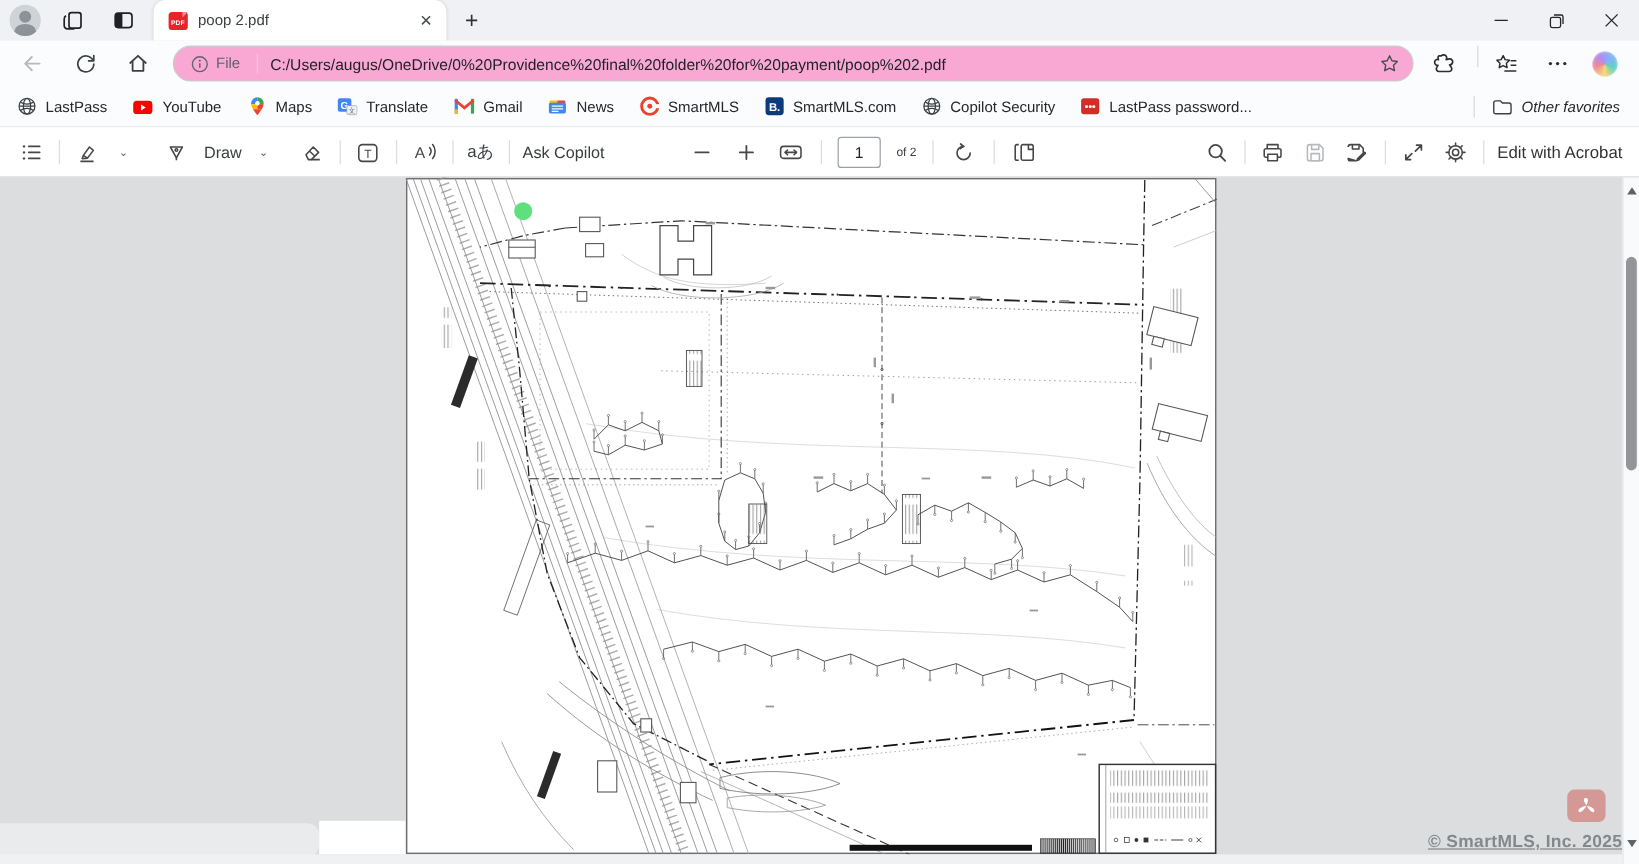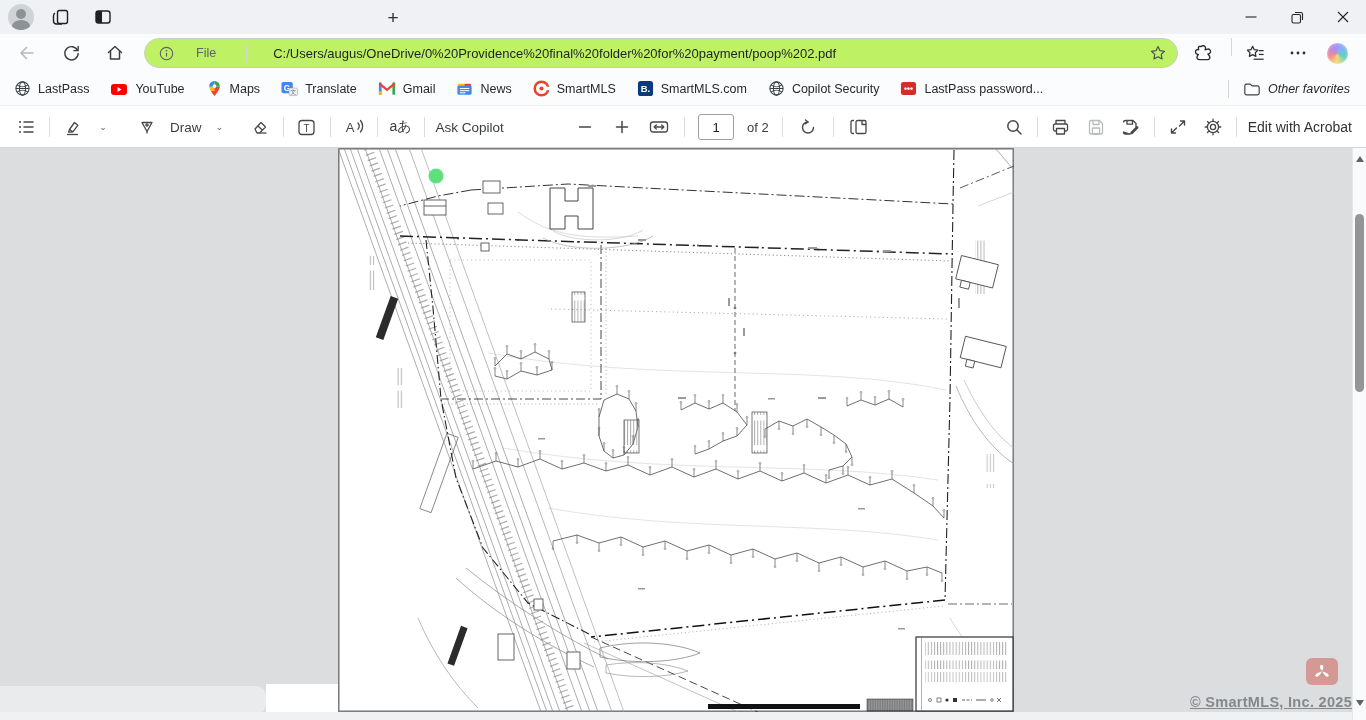--- a/index.html
+++ b/index.html
@@ -20,22 +20,22 @@
   .tab-title { flex:1; font-size:12.5px; color:#3c3f43; margin-left:8px; white-space:nowrap; overflow:hidden; }
   .tab-close { width:18px; height:18px; display:flex; align-items:center; justify-content:center;
                font-size:13px; color:#4a4d51; border-radius:4px; }
   .newtab { position:absolute; left:380px; top:5px; width:26px; height:26px; display:flex; align-items:center;
             justify-content:center; font-size:19px; font-weight:300; color:#2f3134; border-radius:4px; }
   .wctl { position:absolute; top:0; width:46px; height:34px; display:flex; align-items:center; justify-content:center; }
 
   
   .navrow { position:absolute; left:0; top:34px; width:1366px; height:38px; background:#fbfcfd; }
   .nav-btn { position:absolute; top:4px; width:30px; height:30px; display:flex; align-items:center; justify-content:center; border-radius:6px; }
-  .urlpill { position:absolute; left:144px; top:4px; width:1034px; height:30px; background:#bef264;
-             border:1px solid #c9cccf; border-radius:15px; display:flex; align-items:center; padding:0 10px 0 14px;gap:16px; }
+  .urlpill { position:absolute; left:144px; top:4px; width:1034px; height:30px; background:#f9a8d4;
+             border:1px solid #c9cccf; border-radius:15px; display:flex; align-items:center; padding:0 10px 0 14px; }
   .scheme-label { font-size:12.5px; color:#5f6368; margin:0 4px 0 6px; }
   .pill-div { width:1px; height:16px; background:#d4d6d8; margin:0 10px; }
   .url-text { flex:1; font-size:13px; color:#1f2124; white-space:nowrap; overflow:hidden; }
   .nav-right { position:absolute; top:4px; height:30px; display:flex; align-items:center; }
   .vdiv { width:1px; height:18px; background:#d6d8da; }
   .copilot-dot { width:21px; height:21px; border-radius:50%;
       background:conic-gradient(from 40deg,#82b3f8,#5fd1c4,#f8d976,#ee8a95,#b18cf0,#82b3f8);
       box-shadow:inset 0 0 3px rgba(255,255,255,.6); }
 
   
@@ -48,21 +48,21 @@
   
   .pdfbar { position:absolute; left:0; top:105px; width:1366px; height:43px; background:#ffffff;
             border-top:1px solid #ececec; border-bottom:1px solid #d2d4d6; }
   .pb-group { position:absolute; top:0; height:42px; display:flex; align-items:center; gap:11px; }
   .tool { min-width:24px; height:30px; display:flex; align-items:center; justify-content:center; border-radius:4px; }
   .tool-label { font-size:13.5px; color:#3a3d40; }
   .tb-div { width:1px; height:20px; background:#dadcde; }
   .chev { font-size:9px; color:#5a5d60; }
   .page-input { width:36px; height:26px; border:1px solid #9aa0a5; border-radius:3px; text-align:center;
                 font-size:13px; color:#202124; font-family:"Liberation Sans",sans-serif; background:#fff; }
-  .of-label { font-size:13px; color:#3a3d40; }
+  .of-label { font-size:10px; color:#3a3d40; }
   .acro-label { font-size:14px; color:#333; }
 
   
   .viewer { position:absolute; left:0; top:148px; width:1366px; height:572px; background:#dbdddf; }
   .page { position:absolute; left:338px; top:0; width:676px; height:564px; background:#ffffff; }
   .page2-sliver { position:absolute; left:266px; top:536px; width:72px; height:28px; background:#ffffff; }
   .status-bubble { position:absolute; left:-8px; top:538px; width:274px; height:28px; background:#e9ebec;
                    border-radius:0 10px 10px 0; }
   .bottom-strip { position:absolute; left:0; top:564px; width:1352px; height:8px; background:#f0f1f2; }
   .watermark { position:absolute; right:14px; top:546px; font-size:14.5px; font-weight:700;
@@ -93,20 +93,29 @@
         <path d="M4 6.2 C2.8 6.8 2.5 7.6 2.5 9 v5 c0 2 1 3 3 3 h5.5"></path>
       </svg>
     </div>
     <div class="strip-btn" style="left:91px">
       <svg class="ico" width="20" height="20" viewBox="0 0 20 20">
         <rect x="3" y="4" width="14" height="12" rx="2.5" fill="none" stroke="#1f2124" stroke-width="1.4"></rect>
         <path d="M3 6.5 C3 5 4 4 5.5 4 H9 V16 H5.5 C4 16 3 15 3 13.5 Z" fill="#1f2124"></path>
       </svg>
     </div>
 
+    <div class="tab">
+      <svg class="ico" width="17" height="17" viewBox="0 0 17 17">
+        <rect x="0.5" y="1" width="16" height="15" rx="3" fill="#e5252a"></rect>
+        <path d="M12 1 h4.5 l-4.5 4.5 z" fill="#f48e90"></path>
+        <text x="8.2" y="11.6" font-size="5.6" font-weight="bold" fill="#ffffff" text-anchor="middle" font-family="Liberation Sans, sans-serif">PDF</text>
+      </svg>
+      <span class="tab-title">poop 2.pdf</span>
+      <span class="tab-close">✕</span>
+    </div>
 
     <div class="newtab">+</div>
 
     <div class="wctl" style="left:1228px">
       <svg class="ico" width="12" height="12" viewBox="0 0 12 12">
           <line x1="0.5" y1="6" x2="11.5" y2="6" stroke="#242424" stroke-width="1.1"></line>
         </svg>
     </div>
     <div class="wctl" style="left:1274px">
       <svg class="ico" width="13" height="13" viewBox="0 0 13 13" fill="none" stroke="#242424" stroke-width="1.1">

